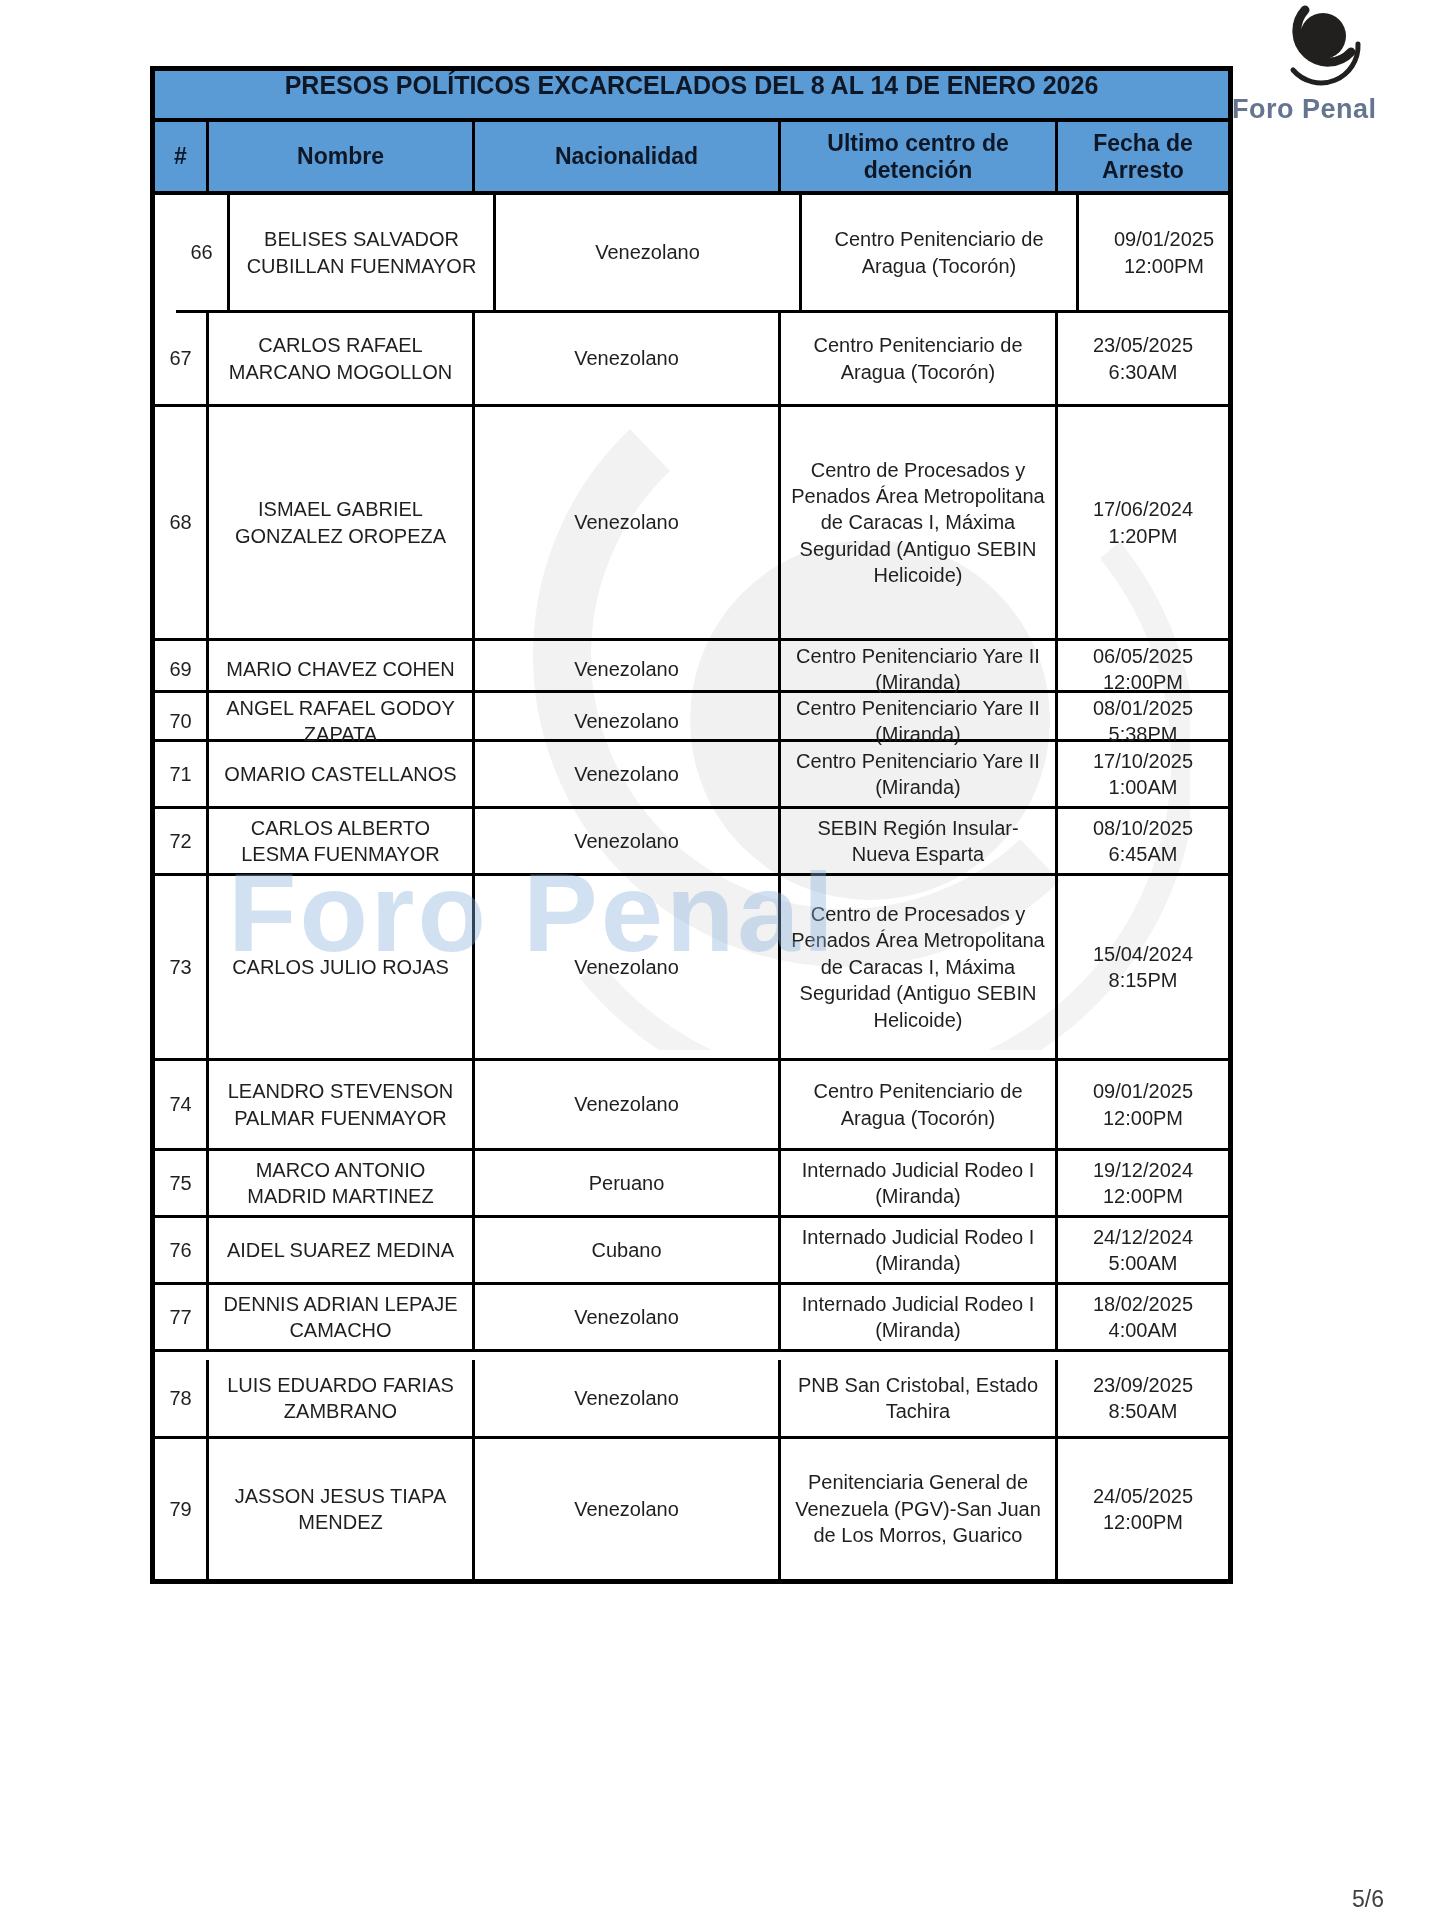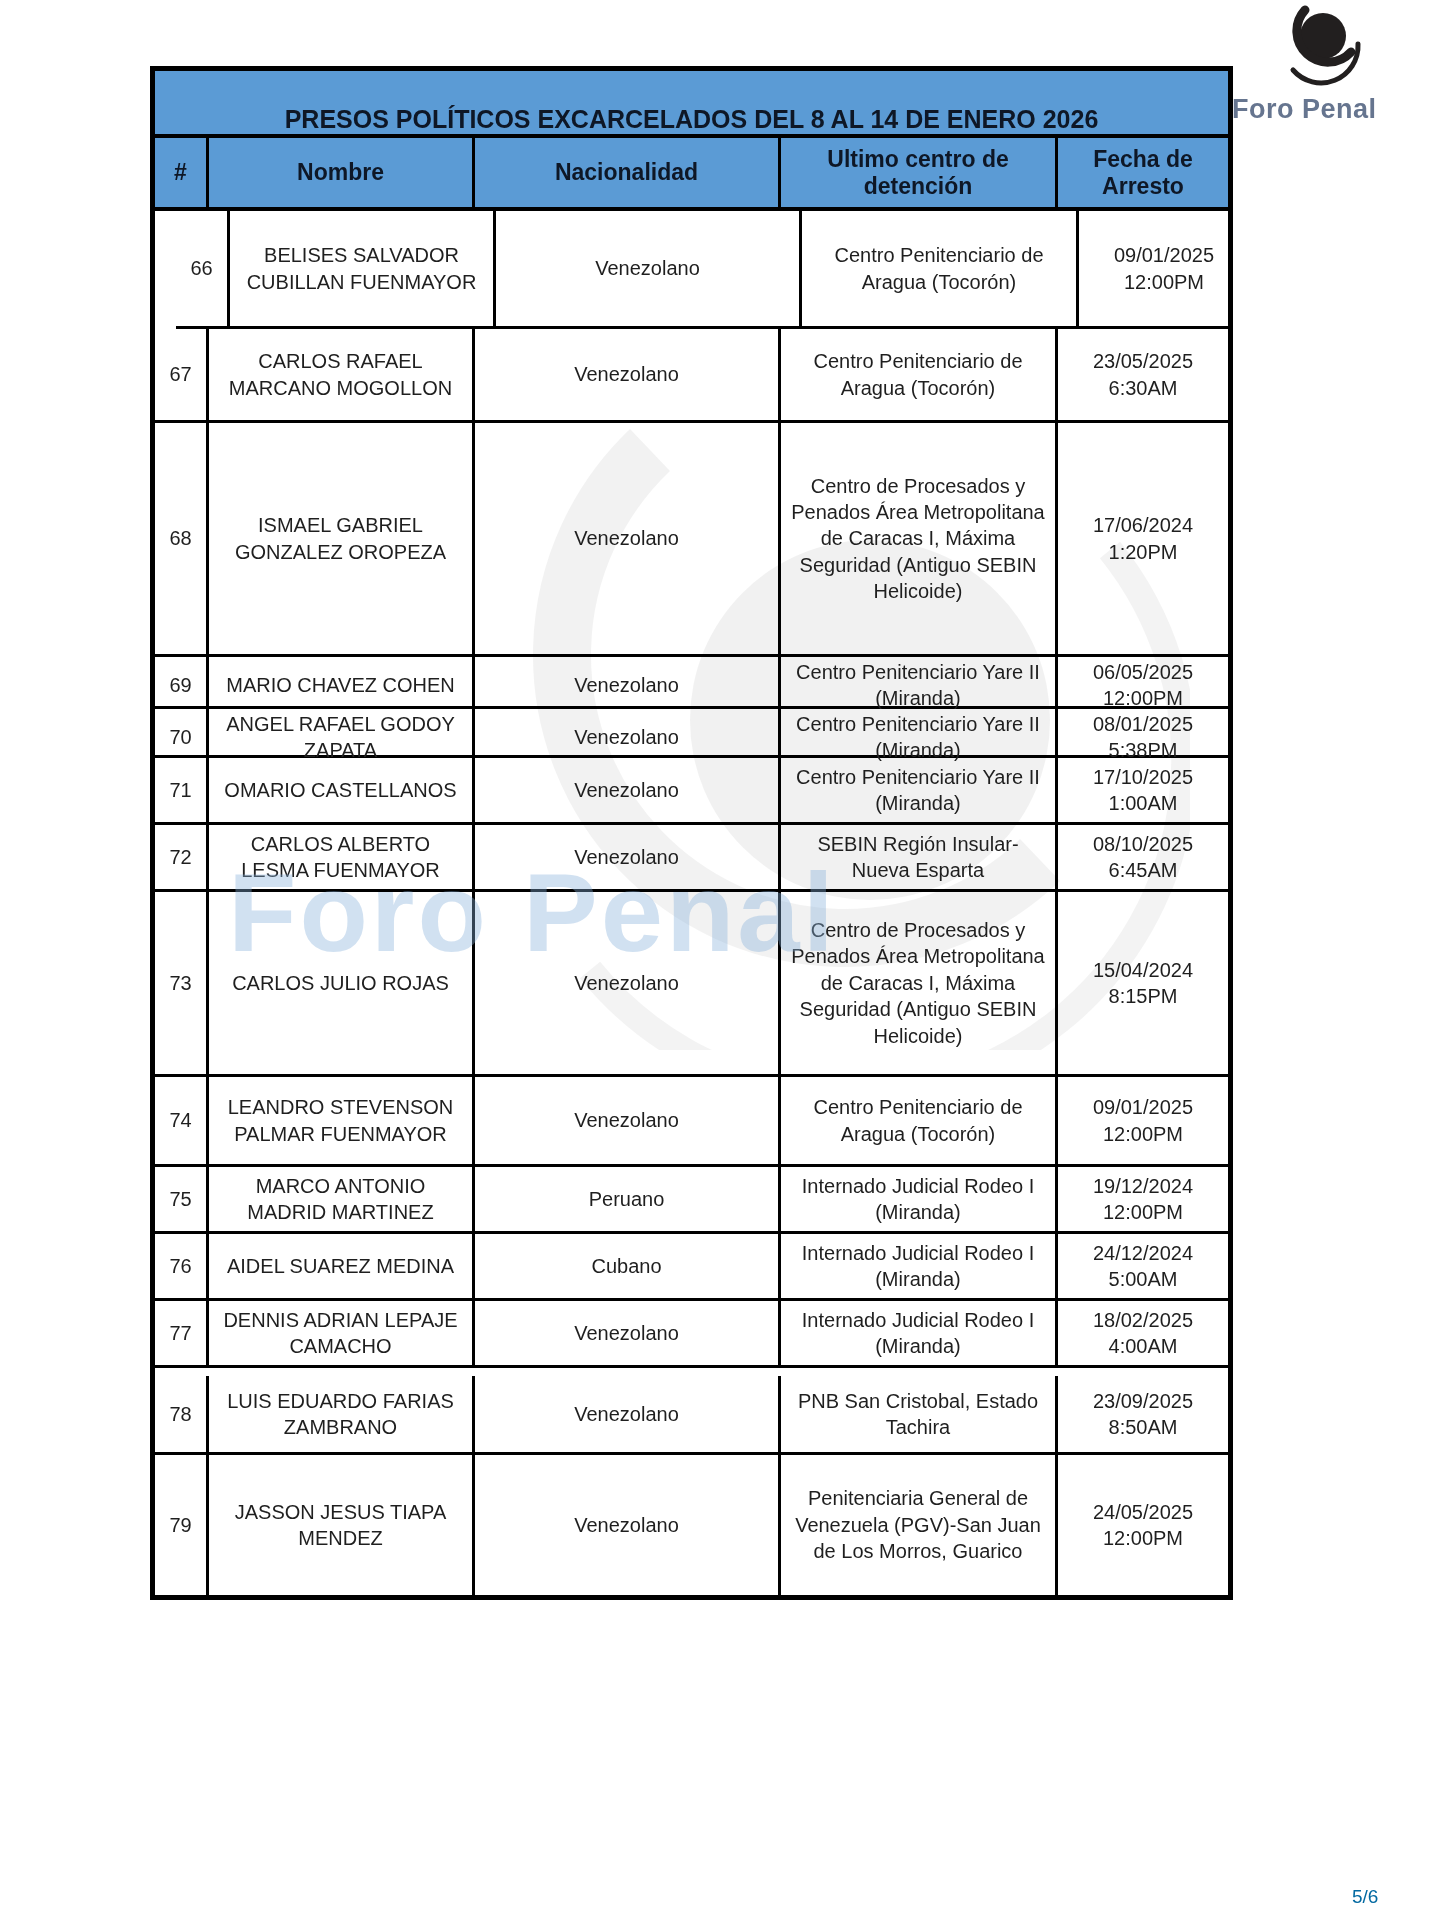--- a/index.html
+++ b/index.html
@@ -10,22 +10,22 @@
   
   .logo-block{position:absolute;left:1232px;top:4px;width:170px;text-align:center;}
   .logo-mark{width:108px;height:92px;margin:0 auto;display:block;}
   .logo-text{font-size:27px;font-weight:700;color:#66758f;letter-spacing:.5px;margin-top:-2px;text-align:left;}
   
   .ptable{
     position:absolute;left:150px;top:66px;width:1083px;
     border:5px solid #000;box-sizing:border-box;background:transparent;z-index:2;
   }
   .trow{display:grid;grid-template-columns:54px 266px 306px 277px 170px;box-sizing:border-box;}
-  .title-row{display:block;background:#5b9bd5;border-bottom:4px solid #000;height:67px;
-    display:flex;align-items:flex-end;justify-content:center;box-sizing:border-box;}
+  .title-row{display:block;background:#5b9bd5;border-bottom:4px solid #000;height:51px;
+    display:flex;align-items:flex-start;justify-content:center;box-sizing:border-box;}
   .title-row .ttl{font-size:25px;font-weight:700;color:#0e1726;}
   .head-row{background:#5b9bd5;border-bottom:4px solid #000;height:73px;}
   .cell{
     border-right:3px solid #000;display:flex;flex-direction:column;align-items:center;
     justify-content:center;text-align:center;box-sizing:border-box;padding:2px 6px;
     font-size:20px;line-height:1.32;
   }
   .cell:last-child{border-right:none;}
   .head-row .cell{font-weight:700;color:#0e1726;font-size:23px;line-height:1.15;}
   .body-row{border-bottom:3px solid #000;background:transparent;}
@@ -33,21 +33,21 @@
   .num-cell{font-size:20px;}
   .fecha-cell div{white-space:nowrap;}
   
   .wm-swirl{position:absolute;left:350px;top:330px;width:840px;height:720px;z-index:1;pointer-events:none;}
   .wm-text{
     position:absolute;left:228px;top:848px;z-index:3;pointer-events:none;
     font-size:112px;font-weight:700;color:rgba(134,175,219,0.38);letter-spacing:3px;
     font-family:"Liberation Sans", sans-serif;white-space:nowrap;
   }
   
-  .page-num{position:absolute;left:1352px;top:1886px;font-size:19px;color:#0369a1;z-index:4;}
+  .page-num{position:absolute;left:1352px;top:1886px;font-size:23px;color:#404040;z-index:4;}
 </style>
 </head>
 <body>
 
 <svg class="wm-swirl" viewBox="0 0 840 720" aria-hidden="true">
   <circle cx="520" cy="390" r="180" fill="#9a9a9a" opacity="0.14"></circle>
   <path d="M 300 120 A 255 255 0 1 0 690 530" fill="none" stroke="#9a9a9a" stroke-width="58" opacity="0.13"></path>
   <path d="M 760 220 A 310 310 0 0 1 240 640" fill="none" stroke="#9a9a9a" stroke-width="26" opacity="0.12"></path>
 </svg>
 

